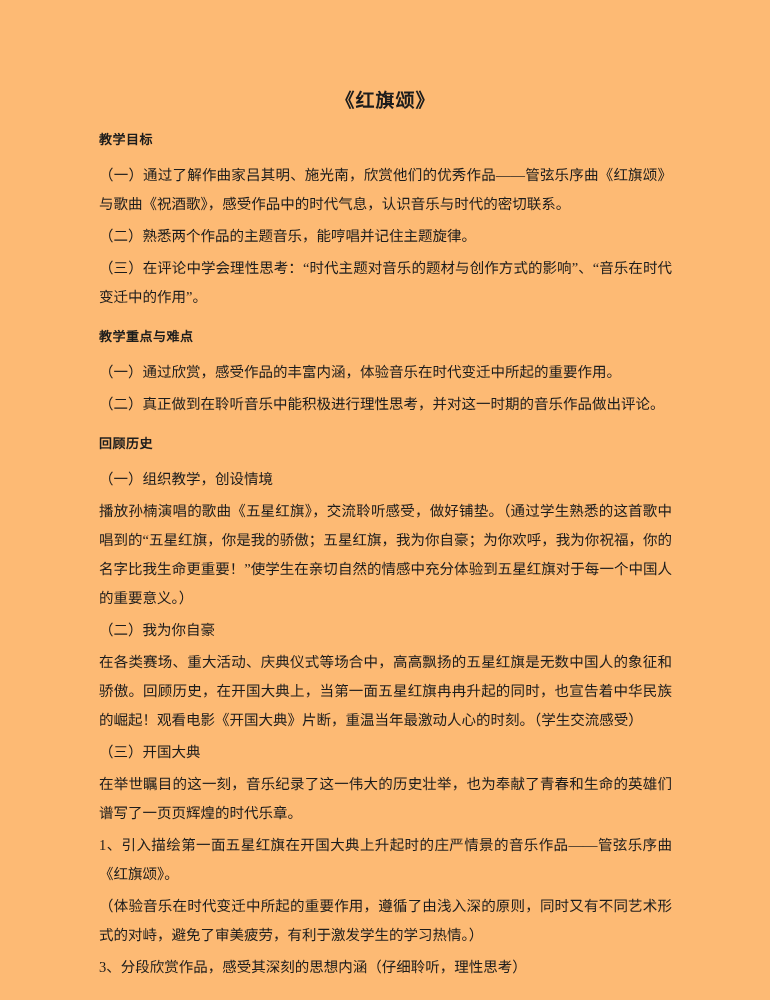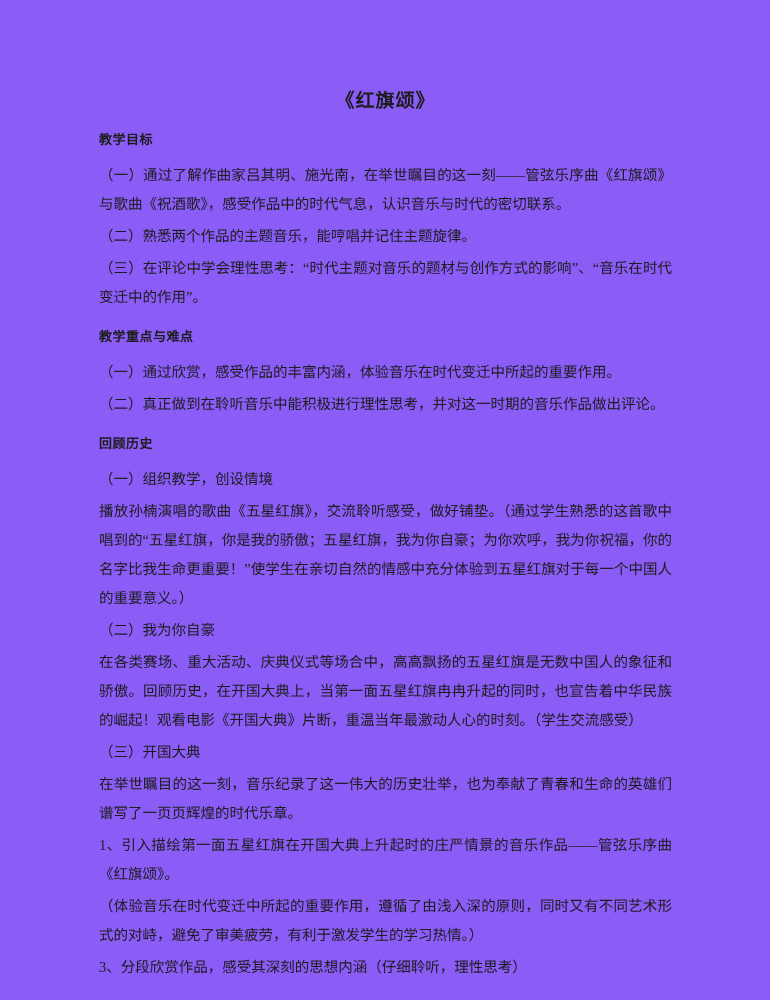--- a/index.html
+++ b/index.html
@@ -5,21 +5,21 @@
   html, body {
     margin: 0;
     padding: 0;
     background: #ffffff;
   }
   .page {
     position: relative;
     width: 770px;
     height: 1000px;
     margin: 0 auto;
-    background: #8b5cf6;
+    background: #fdba74;
     box-sizing: border-box;
     padding: 88px 98px 40px 99px;
     font-family: "Liberation Serif", "DejaVu Serif", serif;
     color: #1c1c1c;
     overflow: hidden;
   }
   .doc-title {
     margin: 0 0 14px 0;
     text-align: center;
     font-size: 19px;
@@ -46,21 +46,21 @@
 </head>
 <body>
 
 <div class="page">
   <h1 class="doc-title">《红旗颂》</h1>
 
   <main>
 
       <section>
         <h2 class="section-heading">教学目标</h2>
-      <p class="doc-paragraph">（一）通过了解作曲家吕其明、施光南，在举世瞩目的这一刻——管弦乐序曲《红旗颂》与歌曲《祝酒歌》，感受作品中的时代气息，认识音乐与时代的密切联系。</p>
+      <p class="doc-paragraph">（一）通过了解作曲家吕其明、施光南，欣赏他们的优秀作品——管弦乐序曲《红旗颂》与歌曲《祝酒歌》，感受作品中的时代气息，认识音乐与时代的密切联系。</p>
         <p class="doc-paragraph">（二）熟悉两个作品的主题音乐，能哼唱并记住主题旋律。</p>
         <p class="doc-paragraph">（三）在评论中学会理性思考：“时代主题对音乐的题材与创作方式的影响”、“音乐在时代变迁中的作用”。</p>
       </section>
 
       <section>
         <h2 class="section-heading">教学重点与难点</h2>
       <p class="doc-paragraph">（一）通过欣赏，感受作品的丰富内涵，体验音乐在时代变迁中所起的重要作用。</p>
         <p class="doc-paragraph">（二）真正做到在聆听音乐中能积极进行理性思考，并对这一时期的音乐作品做出评论。</p>
       </section>
 

